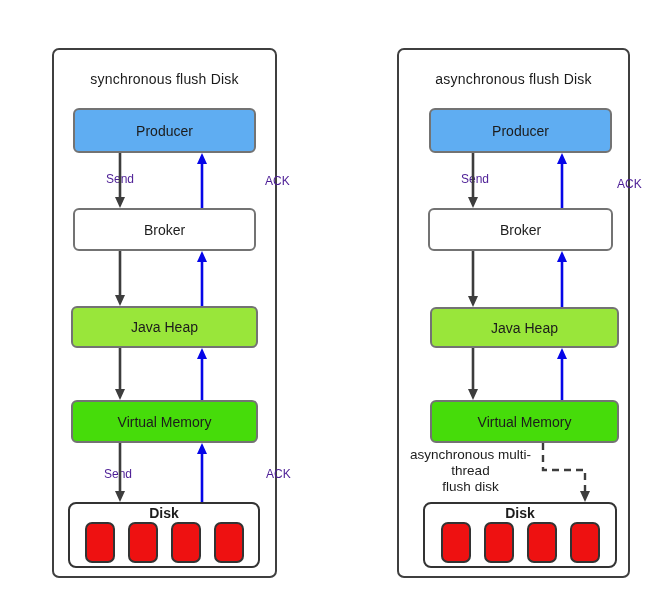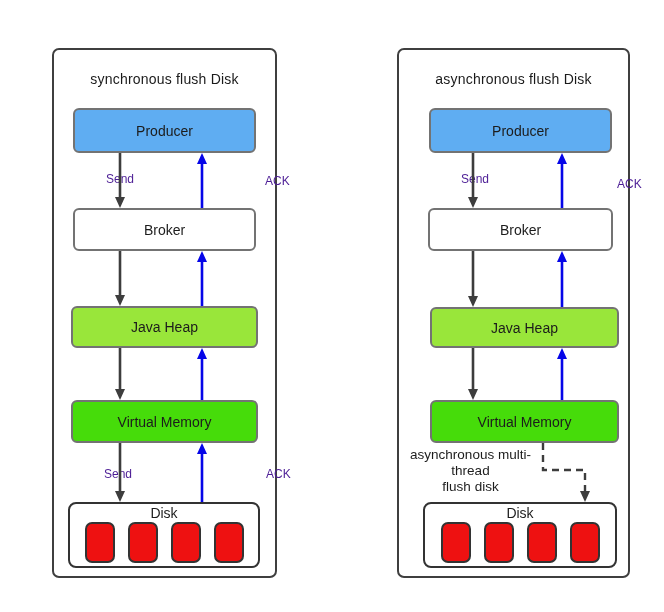--- a/index.html
+++ b/index.html
@@ -39,20 +39,21 @@
     background: #ffffff;
   }
   .disk-box {
     position: absolute;
     border: 2px solid #333333;
     border-radius: 8px;
     background: #ffffff;
     display: flex;
     flex-direction: column;
     align-items: center;
+    font-weight: bold;
   }
   .disk-label {
     font-size: 14px;
     line-height: 16px;
     margin-top: 1px;
     color: #1c1c1c;
   }
   .disk-row {
     display: flex;
     gap: 13px;

